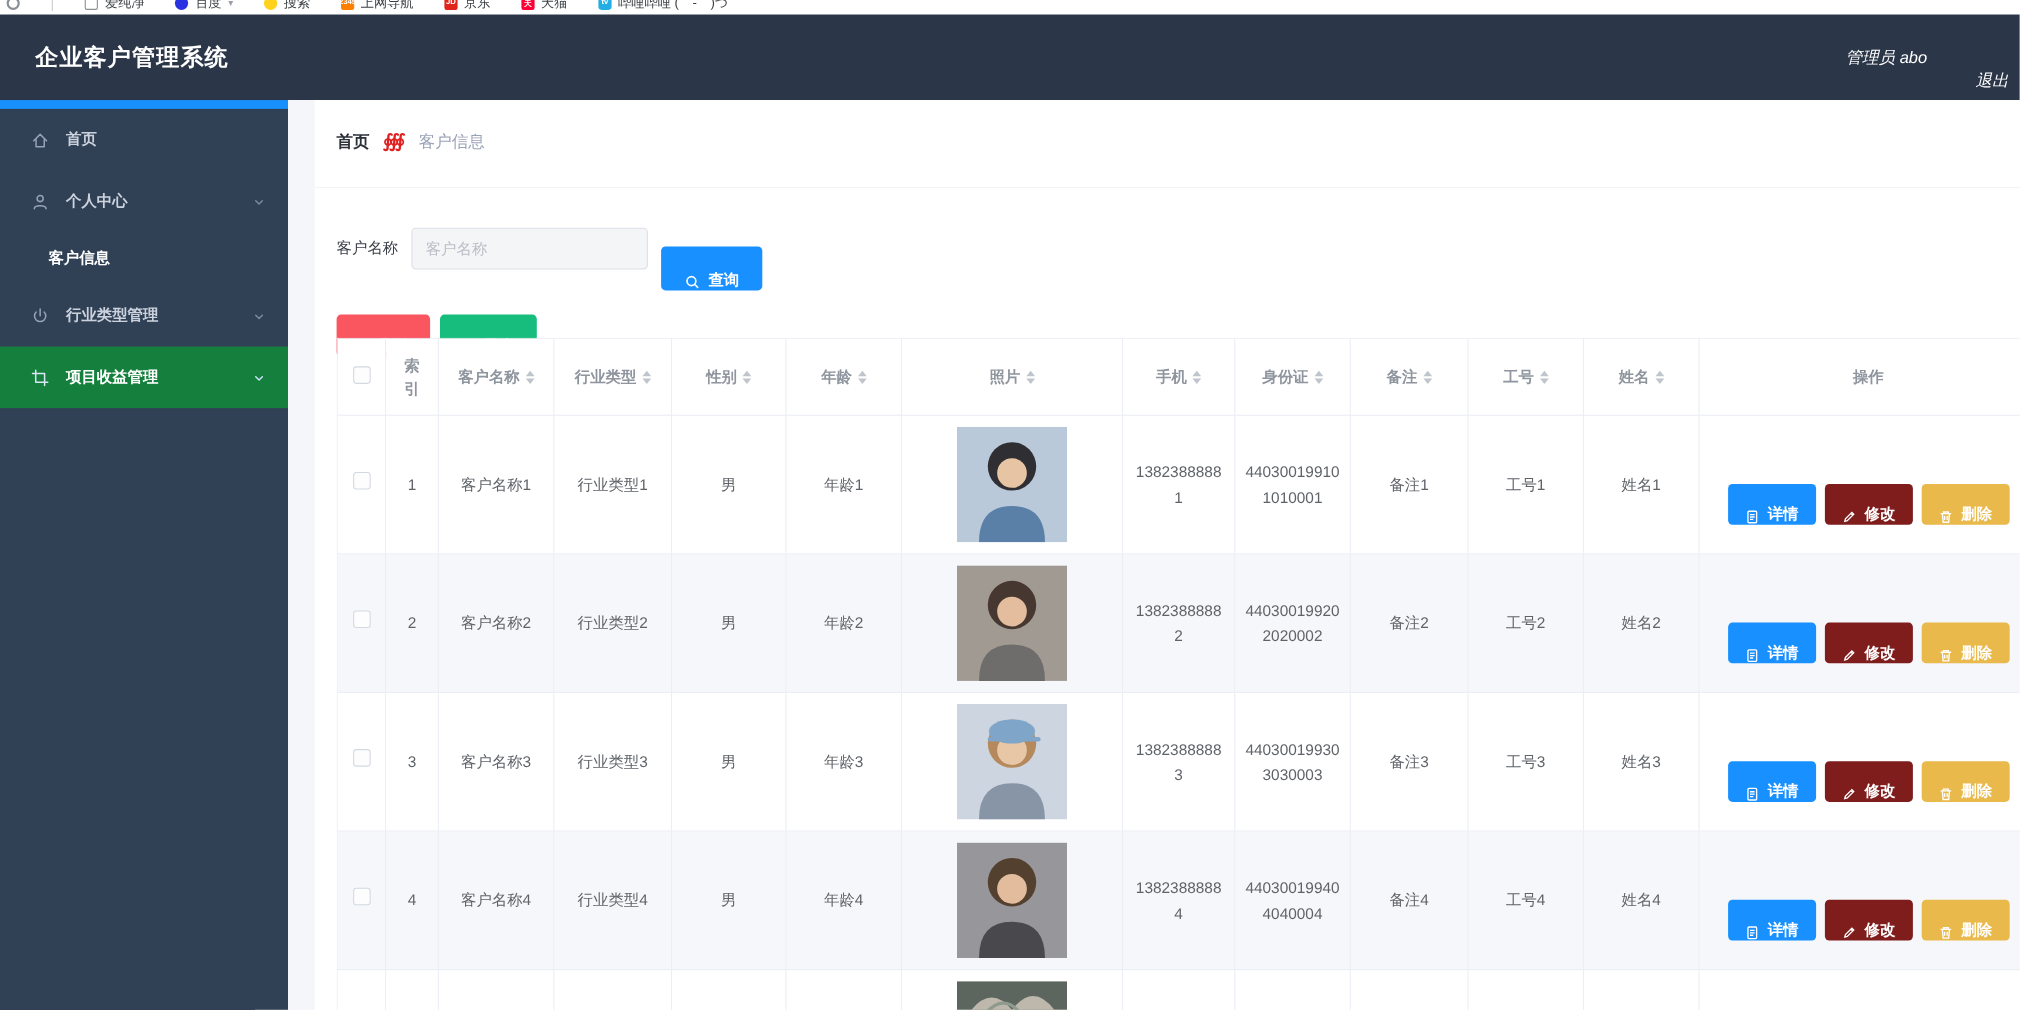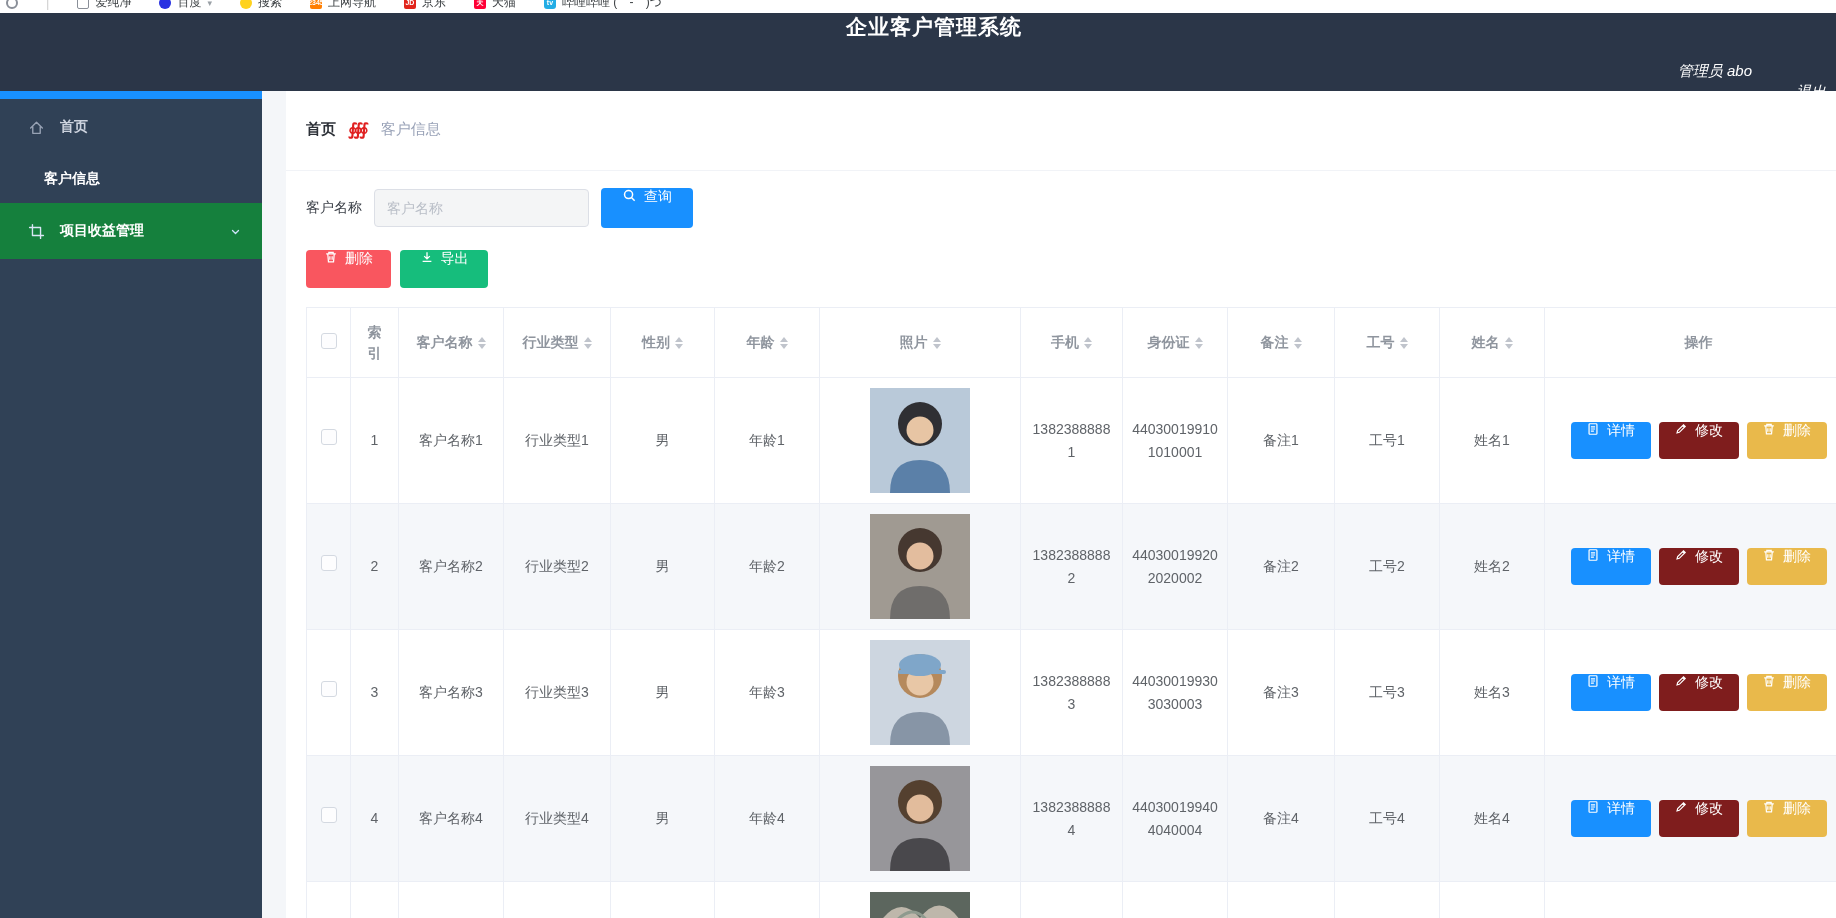--- a/index.html
+++ b/index.html
@@ -10,21 +10,21 @@
   .bm-bar { position:absolute; top:0; left:0; right:0; height:13px; background:#fff; overflow:hidden; z-index:5; }
   .bm-inner { position:absolute; top:-8px; left:6px; display:flex; align-items:center; gap:28px; height:21px; white-space:nowrap; }
   .bm-item { display:flex; align-items:center; gap:6px; font-size:12px; color:#3c4043; }
   .bm-sep { color:#d0d0d0; font-size:13px; }
   .bm-ico { width:12px; height:12px; display:inline-flex; align-items:center; justify-content:center;
     font-size:7px; font-weight:bold; color:#fff; border-radius:2px; flex:0 0 auto; }
   .bm-caret { color:#9aa0a6; font-size:9px; }
 
   
   .app-header { position:absolute; top:13px; left:0; right:0; height:78px; background:#2b3648;
-    display:flex; align-items:center; color:#fff;flex-direction:column; }
+    display:flex; align-items:center; color:#fff; }
   .app-title { padding-left:32px; font-size:21px; font-weight:bold; letter-spacing:1px; }
   .hdr-right { margin-left:auto; display:flex; align-items:center; font-size:15px;font-style:italic; }
   .hdr-user { margin-right:44px; }
   .hdr-logout { margin-right:10px; cursor:pointer;margin-top:42px; }
 
   
   .sidebar { position:absolute; top:91px; left:0; width:262px; bottom:0; background:#304156; }
   .accent-strip { height:8px; background:#1890ff; }
   .menu-item { height:56px; display:flex; align-items:center; padding:0 20px 0 28px;
     color:#ccd2dd; font-size:14px; font-weight:bold; cursor:pointer; }
@@ -44,22 +44,22 @@
   .bc-home { color:#2d3138; font-weight:bold; cursor:pointer; }
   .bc-divider { color:#e02020; font-weight:bold; font-style:italic; letter-spacing:-4px; font-size:17px; padding-right:4px; }
   .bc-current { color:#9aa3b8; }
   .bc-rule { position:absolute; top:79px; left:24px; right:0; border-bottom:1px solid #f1f3f7; }
 
   .search-row { position:absolute; top:97px; left:44px; display:flex; align-items:center; }
   .search-label { font-size:14px; color:#3a3f47; margin-right:12px; }
   .search-input { width:215px; height:38px; background:#f4f5f6; border:1px solid #dcdfe6; border-radius:4px;
     padding:0 12px; font-size:14px; color:#333; font-family:inherit; }
   .search-input::placeholder { color:#b9bec7; }
-  .btn { display:inline-flex; align-items:flex-start; justify-content:center; gap:7px; border:none; border-radius:4px;
-    color:#fff; font-size:14px; font-weight:normal; cursor:pointer; font-family:inherit; }
+  .btn { display:inline-flex; align-items:flex-end; justify-content:center; gap:7px; border:none; border-radius:4px;
+    color:#fff; font-size:14px; font-weight:bold; cursor:pointer; font-family:inherit;margin-top:36px; }
   .btn svg { flex:0 0 auto; }
   .btn-query { margin-left:12px; width:92px; height:40px; background:#1890ff; }
   .toolbar { position:absolute; top:159px; left:44px; display:flex; gap:9px; }
   .btn-delete { width:85px; height:38px; background:#f9565f; }
   .btn-export { width:88px; height:38px; background:#16bd7c; }
 
   
   .table-wrap { position:absolute; top:216px; left:44px; right:0; bottom:0; overflow:hidden; }
   table { border-collapse:collapse; table-layout:fixed; width:1546px; }
   th, td { border:1px solid #ebeef5; text-align:center; vertical-align:middle; }
@@ -131,22 +131,41 @@
 
 <div class="sidebar">
   <div class="accent-strip"></div>
   <div id="menu">
       <div class="menu-item">
         <svg class="mi-icon" viewBox="0 0 16 16" fill="none" stroke="currentColor" stroke-width="1.3" stroke-linecap="round" stroke-linejoin="round">
           <path d="M2.5 8.5 L8 3 L13.5 8.5 M4.5 7.5 V13.5 H11.5 V7.5"></path>
         </svg>
         <span>首页</span>
       </div>
+      <div class="menu-item">
+        <svg class="mi-icon" viewBox="0 0 16 16" fill="none" stroke="currentColor" stroke-width="1.3" stroke-linecap="round" stroke-linejoin="round">
+          <circle cx="8" cy="5.2" r="2.6"></circle>
+          <path d="M3 13.8 C3 10.4 13 10.4 13 13.8"></path>
+        </svg>
+        <span>个人中心</span>
+        <svg class="mi-caret" viewBox="0 0 13 13" fill="none" stroke="currentColor" stroke-width="1.3" stroke-linecap="round" stroke-linejoin="round">
+          <path d="M3.5 5.5 L6.5 8.5 L9.5 5.5"></path>
+        </svg>
+      </div>
       <div class="submenu-item">
         <span>客户信息</span>
+      </div>
+      <div class="menu-item">
+        <svg class="mi-icon" viewBox="0 0 16 16" fill="none" stroke="currentColor" stroke-width="1.3" stroke-linecap="round" stroke-linejoin="round">
+          <path d="M4.6 4.4 a4.8 4.8 0 1 0 6.8 0 M8 1.8 V7.6"></path>
+        </svg>
+        <span>行业类型管理</span>
+        <svg class="mi-caret" viewBox="0 0 13 13" fill="none" stroke="currentColor" stroke-width="1.3" stroke-linecap="round" stroke-linejoin="round">
+          <path d="M3.5 5.5 L6.5 8.5 L9.5 5.5"></path>
+        </svg>
       </div>
       <div class="menu-item active">
         <svg class="mi-icon" viewBox="0 0 16 16" fill="none" stroke="currentColor" stroke-width="1.3" stroke-linecap="round" stroke-linejoin="round">
           <path d="M4.2 1.5 V11.8 H14.5 M1.5 4.2 H11.8 V14.5"></path>
         </svg>
         <span>项目收益管理</span>
         <svg class="mi-caret" viewBox="0 0 13 13" fill="none" stroke="currentColor" stroke-width="1.3" stroke-linecap="round" stroke-linejoin="round">
           <path d="M3.5 5.5 L6.5 8.5 L9.5 5.5"></path>
         </svg>
       </div>

